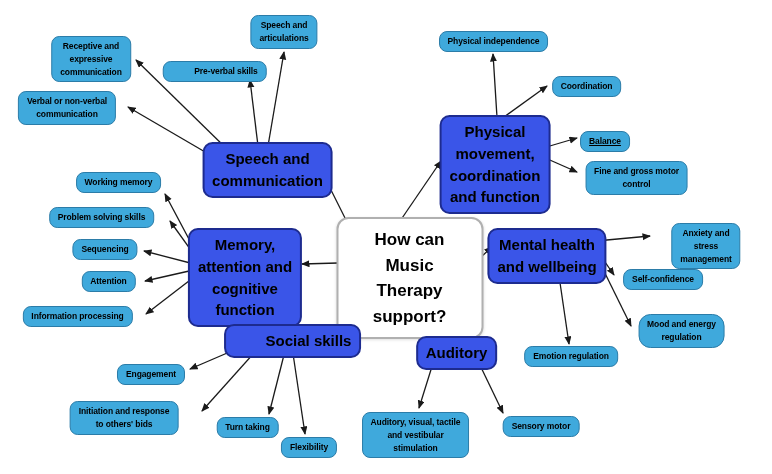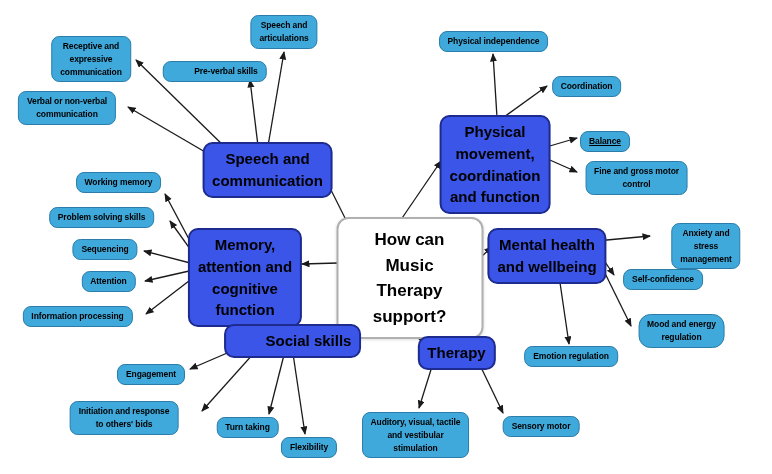--- a/index.html
+++ b/index.html
@@ -132,21 +132,21 @@
 movement,
 coordination
 and function</div>
   <div class="node main" style="left:245px; top:228px;">Memory,
 attention and
 cognitive
 function</div>
   <div class="node main" style="left:547px; top:228px;">Mental health
 and wellbeing</div>
   <div class="node main" style="left:292.5px; top:324px;padding-left:40px;">Social skills</div>
-  <div class="node main" style="left:456.5px; top:336px;">Therapy</div>
+  <div class="node main" style="left:456.5px; top:336px;">Auditory</div>
 
   <div class="node sub" style="left:284px; top:15px;">Speech and
 articulations</div>
   <div class="node sub" style="left:214.5px; top:61px;padding-left:31px;">Pre-verbal skills</div>
   <div class="node sub" style="left:91px; top:36px;">Receptive and
 expressive
 communication</div>
   <div class="node sub" style="left:67px; top:91px;">Verbal or non-verbal
 communication</div>
 

